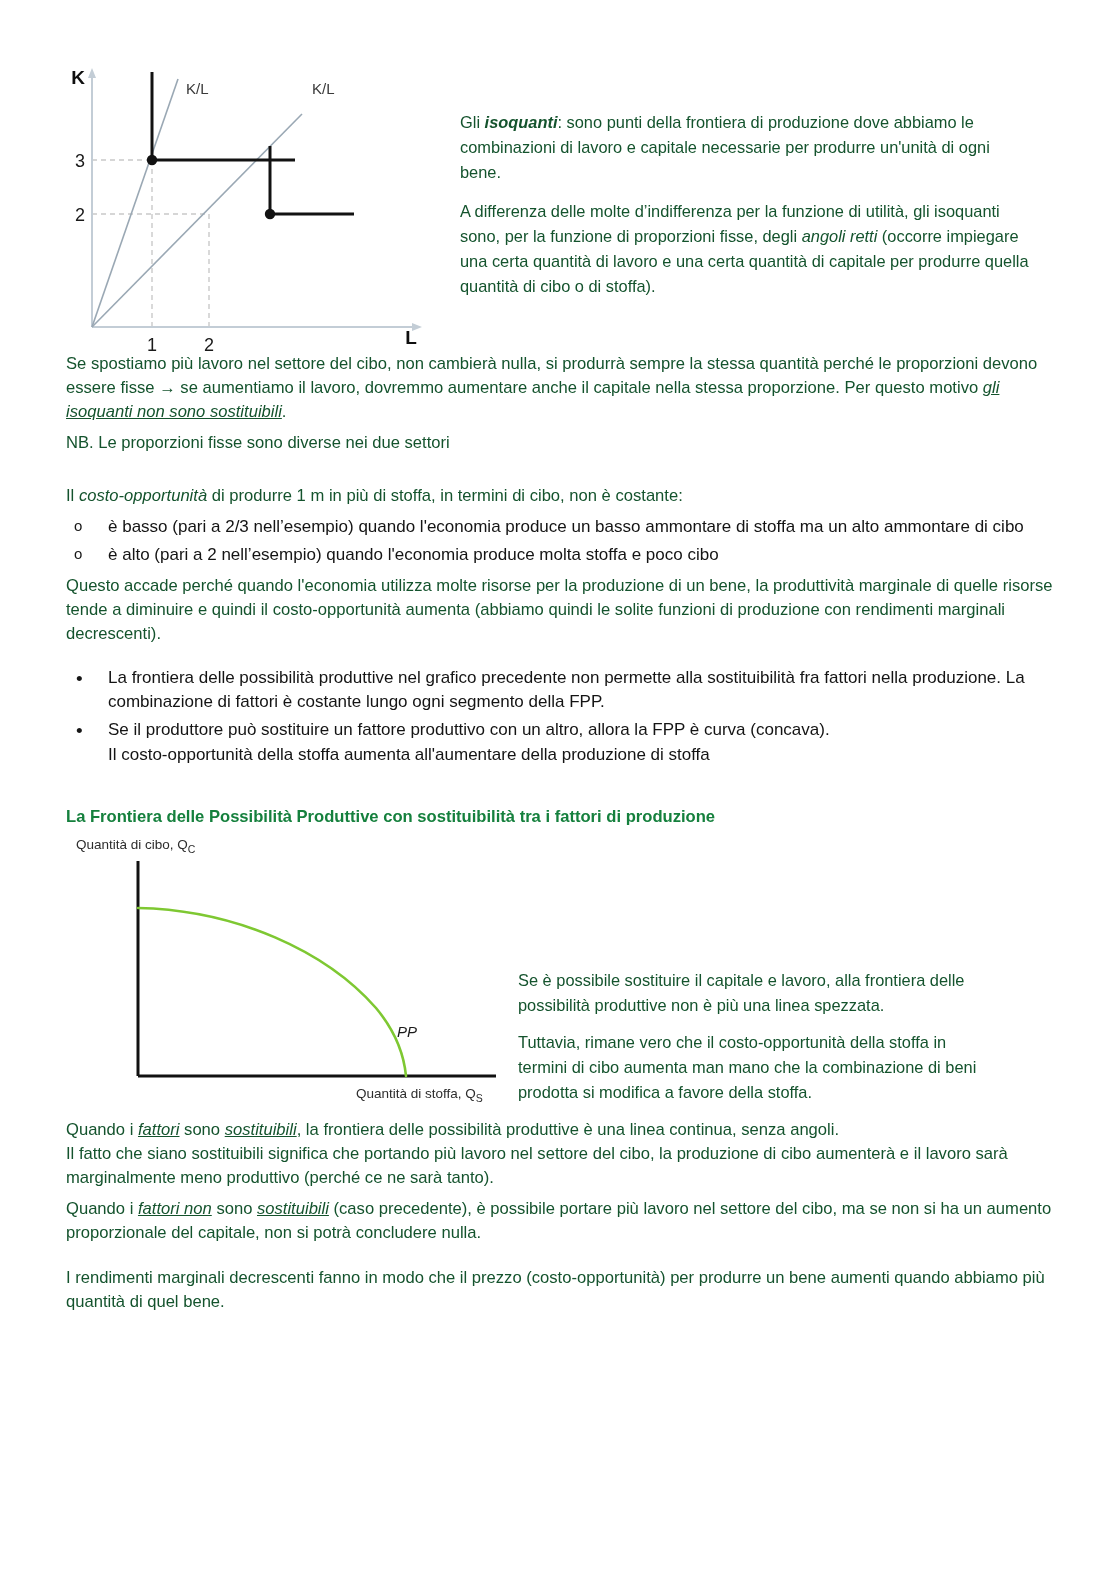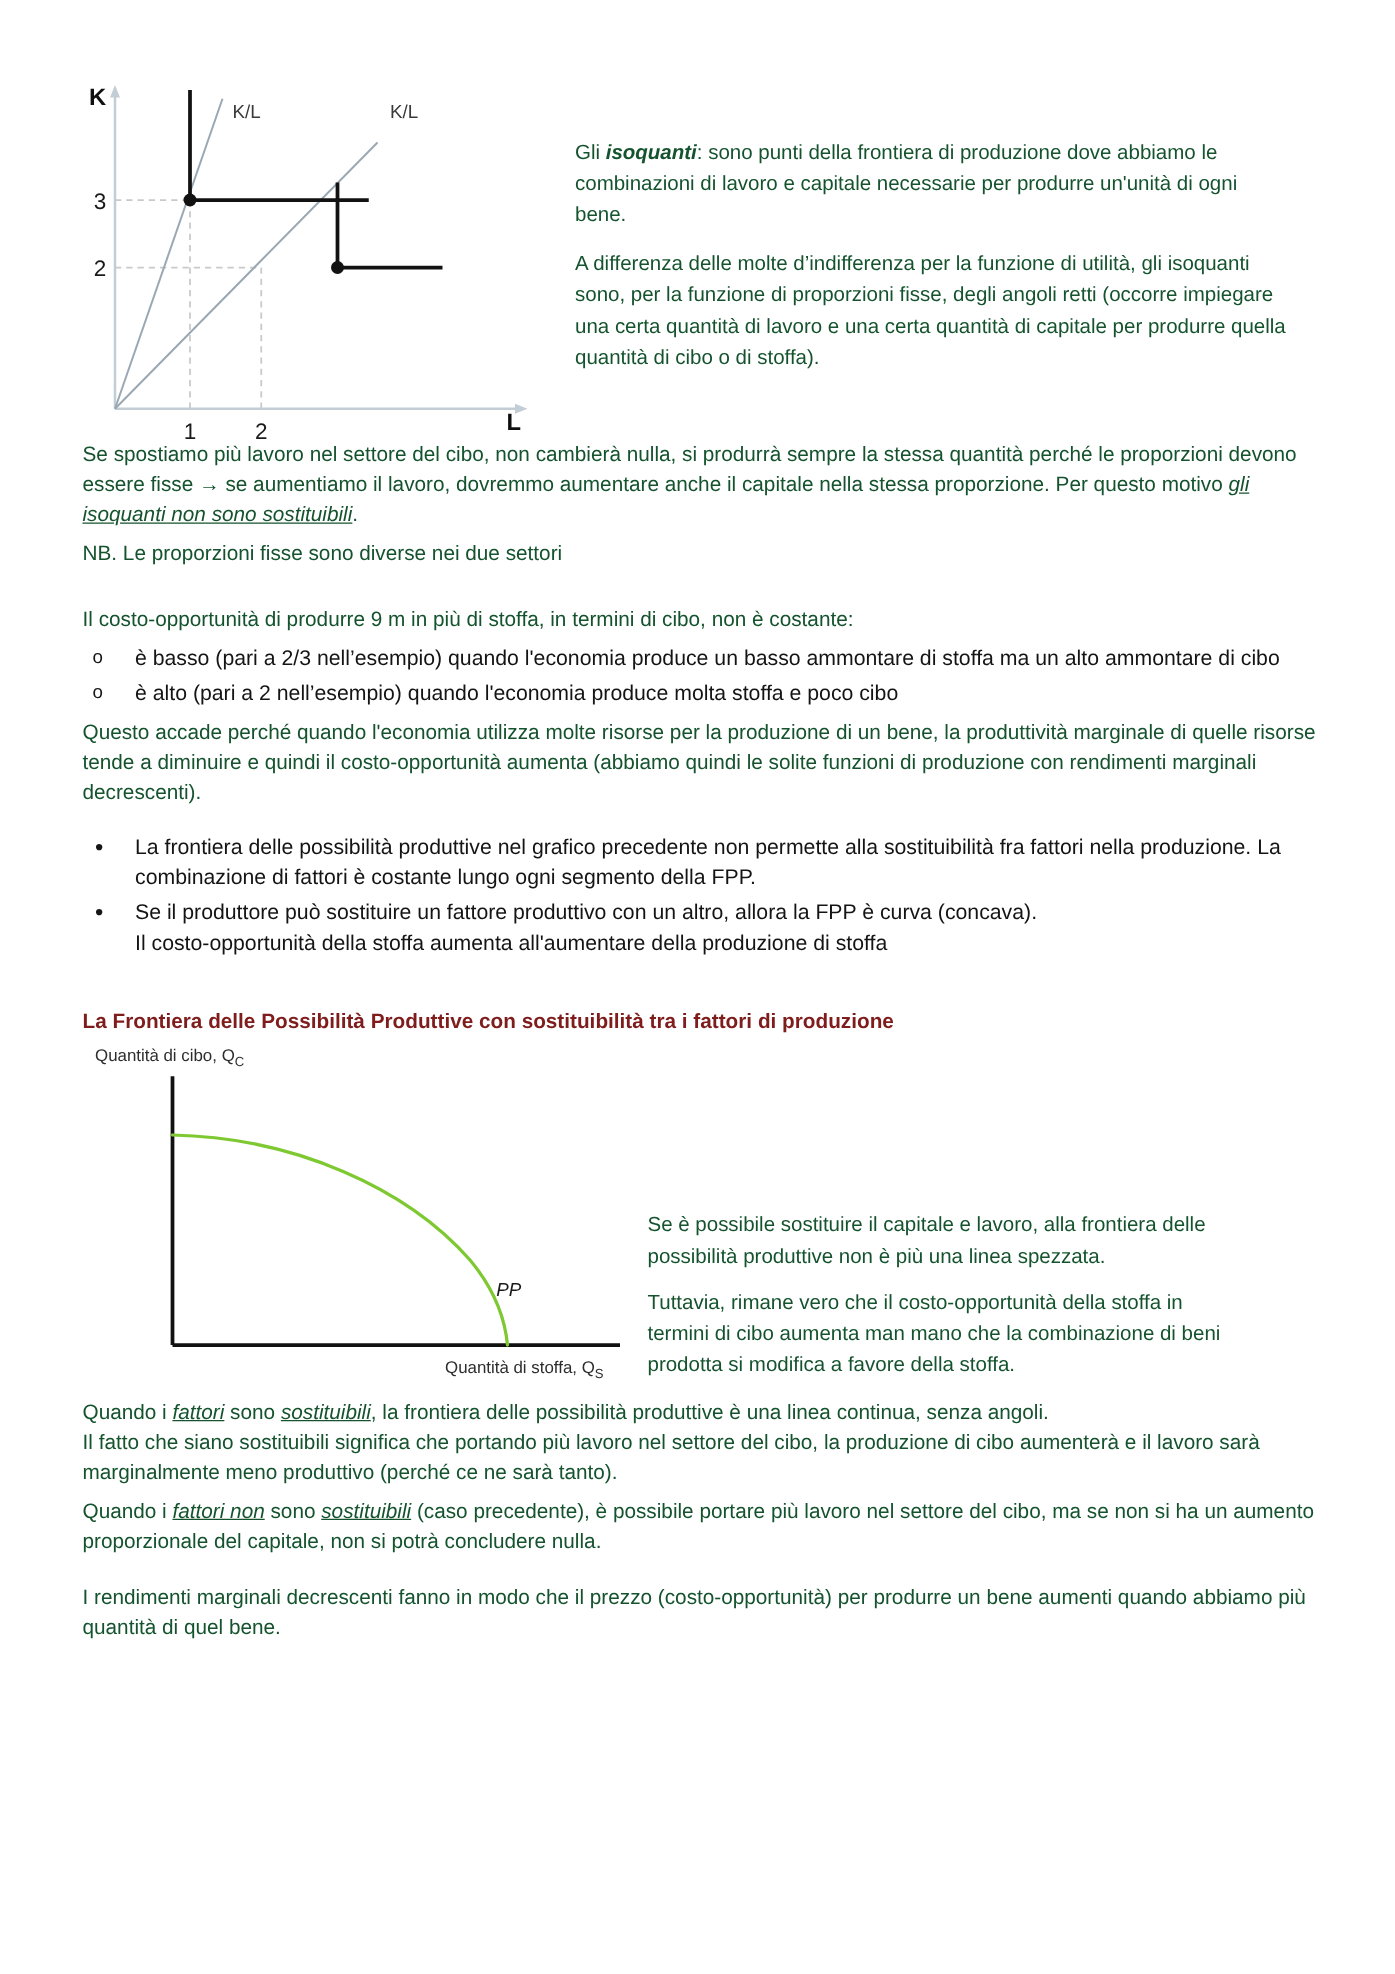--- a/index.html
+++ b/index.html
@@ -31,21 +31,21 @@
     margin: 0 0 7px 0;
     font-size: 16.6px;
     line-height: 1.45;
     color: #14532d;
   }
   .spacer-sm { height: 13px; }
   .spacer-md { height: 22px; }
   .spacer-lg { height: 32px; }
 
   b, .b { font-weight: normal; }
-  i, .i { }
+  i, .i { font-style: italic; }
   .ui { font-style: italic; text-decoration: underline; }
   .bi { font-weight: bold; font-style: italic; }
 
   
   .top-block {
     display: flex;
     align-items: flex-start;
     gap: 0;
     height: 300px;
   }
@@ -93,21 +93,21 @@
     left: 10px;
     top: -1px;
     font-size: 19px;
     color: #161616;
   }
 
   .section-head {
     font-weight: bold;
     font-size: 16.6px;
     margin: 0 0 4px 0;
-    color: #7f1d1d;
+    color: #15803d;
   }
 
   
   .ppf-block {
     display: flex;
     align-items: flex-end;
   }
   .ppf-wrap {
     width: 452px;
     flex: 0 0 452px;
@@ -189,21 +189,21 @@
       <p><span>A differenza delle molte d’indifferenza per la funzione di utilità, gli isoquanti sono, per la funzione di proporzioni fisse, degli </span><span class="i">angoli retti</span><span> (occorre impiegare una certa quantità di lavoro e una certa quantità di capitale per produrre quella quantità di cibo o di stoffa).</span></p>
     </div>
   </div>
 
   <p class="para"><span>Se spostiamo più lavoro nel settore del cibo, non cambierà nulla,  si produrrà sempre la stessa quantità perché le proporzioni devono essere fisse → se aumentiamo il lavoro, dovremmo aumentare anche il capitale nella stessa proporzione. Per questo motivo </span><span class="ui">gli isoquanti non sono sostituibili</span><span>.</span></p>
 
   <p class="para"><span class="b">NB</span><span>. Le proporzioni fisse sono diverse nei due settori</span></p>
 
   <div class="spacer-md"></div>
 
-  <p class="para"><span>Il </span><span class="i">costo-opportunità</span><span> di produrre 9 m in più di stoffa, in termini di cibo, non è costante:</span></p>
+  <p class="para"><span>Il </span><span class="i">costo-opportunità</span><span> di produrre 1 m in più di stoffa, in termini di cibo, non è costante:</span></p>
 
   <ul class="hollow">
     <li>è basso (pari a 2/3 nell’esempio) quando l'economia produce un basso ammontare di stoffa ma un alto ammontare di cibo</li>
     <li>è alto (pari a 2 nell’esempio) quando l'economia produce molta stoffa e poco cibo</li>
   </ul>
 
   <p class="para">Questo accade perché quando l'economia utilizza molte risorse per la produzione di un bene, la produttività marginale di quelle risorse tende a diminuire e quindi il costo-opportunità aumenta (abbiamo quindi le solite funzioni di produzione con rendimenti marginali decrescenti).</p>
 
   <div class="spacer-sm"></div>
 

